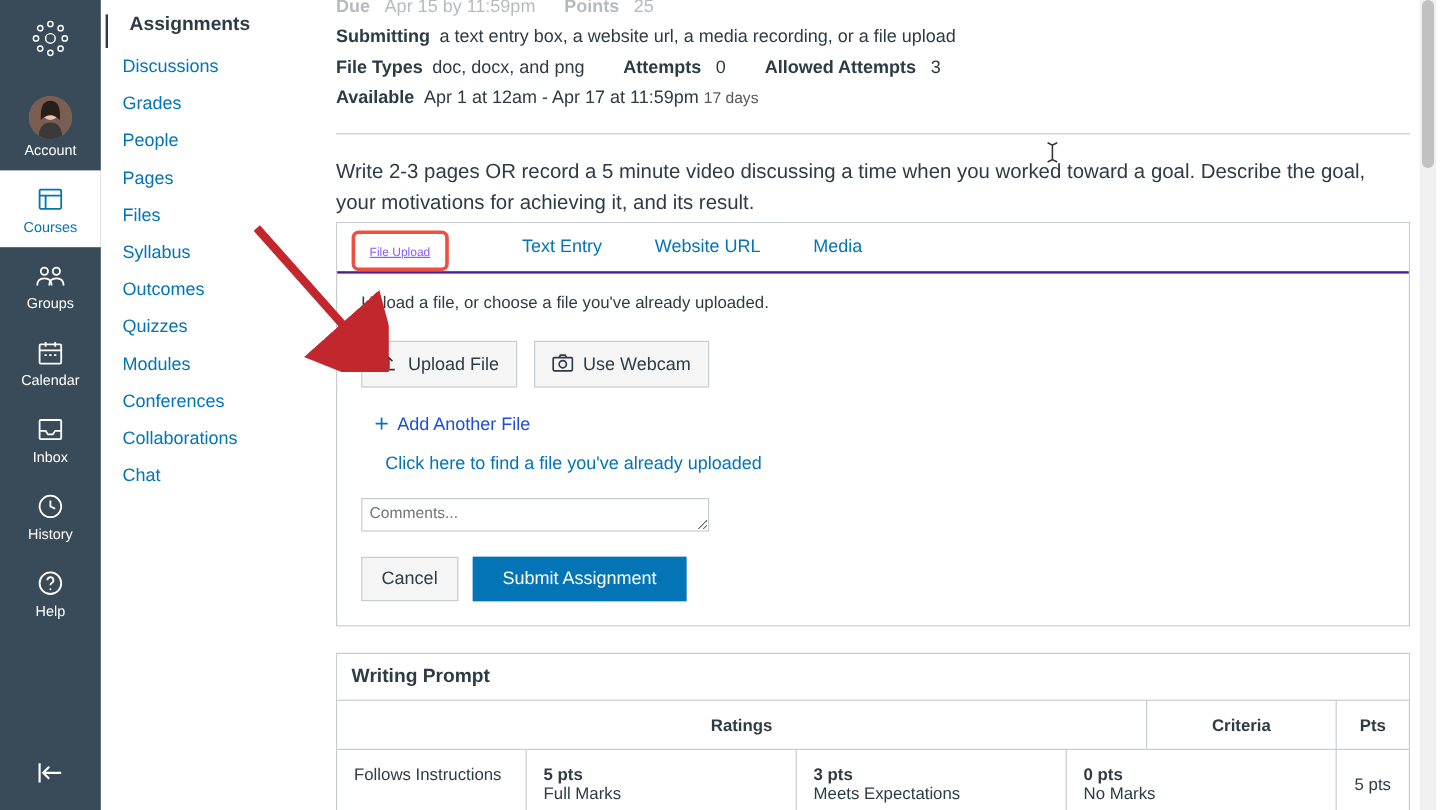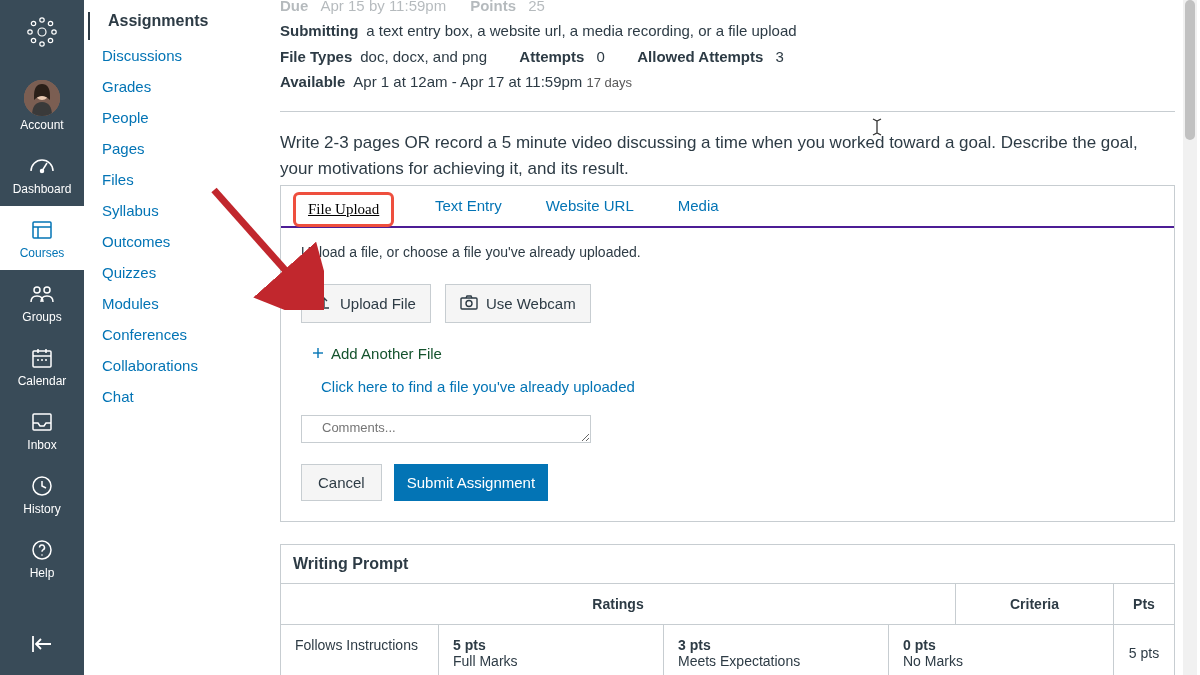--- a/index.html
+++ b/index.html
@@ -30,32 +30,32 @@
   .meta .row { margin-bottom: 2px; }
   .meta .sep { display:inline-block; width: 24px; }
   .meta .small { font-size: 13px; color: #595959; }
   .hr { border: none; border-top: 1px solid #C7CDD1; margin: 18px 0 18px; }
   .prompt { font-size: 17px; line-height: 1.55; margin-bottom: 2px; }
 
   .tabbox { border: 1px solid #C7CDD1; position: relative; }
   .tabs { display: flex; gap: 44px; padding: 0 18px; align-items: center; height: 42px; border-bottom: 2px solid #4c1d95; background:#fff; }
   .tab { color: #0374B5; font-size: 15px; cursor: pointer; }
   .tab.active-wrap { position:absolute; left:12px; top:6px; border: 3px solid #EE4F3E; border-radius: 6px; padding: 5px 12px 6px; background:#fff; }
-  .tab-underline { text-decoration: underline; color:#000000; font-size:15px;font-family:Liberation Serif, serif; }
+  .tab-underline { text-decoration: underline; color:#8b5cf6; font-size:10px; }
 
   .upload-area { padding: 16px 20px 20px; }
   .upload-hint { font-size: 14px; color: #2D3B45; margin-bottom: 24px; }
   .btn-row { display:flex; gap: 14px; margin-bottom: 22px; }
   .btn { border: 1px solid #C7CDD1; background: #F5F5F5; padding: 10px 14px; font-size: 15px; color: #2D3B45; cursor: pointer; display:flex; align-items:center; gap:8px; }
-  .link-action { color: #14532d; font-size: 15px; cursor: pointer; display:flex; align-items:center; gap:6px; margin-left: 10px; margin-bottom: 16px; }
+  .link-action { color: #1d4ed8; font-size: 15px; cursor: pointer; display:flex; align-items:center; gap:6px; margin-left: 10px; margin-bottom: 16px; }
   .link-plain { color: #0374B5; font-size: 15px; cursor: pointer; margin-left: 20px; display:block; margin-bottom: 20px; }
-  .comments { width: 290px; height: 28px; border: 1px solid #C7CDD1; padding: 4px 20px; font-size: 13px; resize: both; font-family: inherit; color:#2D3B45; }
+  .comments { width: 290px; height: 28px; border: 1px solid #C7CDD1; padding: 4px 6px; font-size: 13px; resize: both; font-family: inherit; color:#2D3B45; }
   .action-row { display:flex; gap: 12px; margin-top: 18px; }
   .btn-default { border: 1px solid #C7CDD1; background: #F5F5F5; padding: 9px 16px; font-size: 15px; cursor:pointer; color:#2D3B45; }
-  .btn-primary { border: 1px solid #0374B5; background: #0374B5; color: #fff; padding: 9px 12px; font-size: 15px; cursor:pointer; }
+  .btn-primary { border: 1px solid #0374B5; background: #0374B5; color: #fff; padding: 9px 24px; font-size: 15px; cursor:pointer; }
 
   
   .rubric { margin-top: 22px; border: 1px solid #C7CDD1; }
   .rubric-title { font-weight: 700; font-size: 16px; padding: 10px 12px; border-bottom: 1px solid #C7CDD1; background:#fff; }
   .rubric-row { display:flex; border-bottom: 1px solid #C7CDD1; }
   .rubric-row:last-child { border-bottom:none; }
   .cell { border-right: 1px solid #C7CDD1; padding: 12px 14px; font-size: 14px; }
   .cell:last-child { border-right: none; }
   .c-crit { width: 158px; text-align: center; font-weight:700; }
   .c-crit.body { font-weight:400; text-align:left; }
@@ -94,30 +94,20 @@
   <div class="gn-item">
     <div class="gn-avatar">
       <svg width="36" height="36" viewBox="0 0 36 36">
           <rect width="36" height="36" fill="#7b5e52"></rect>
           <circle cx="18" cy="13" r="7" fill="#e8c8b0"></circle>
           <path d="M8 36 Q8 22 18 22 Q28 22 28 36 Z" fill="#3a3a3a"></path>
           <path d="M10 16 Q10 4 18 4 Q26 4 26 16 L26 20 Q18 12 10 20 Z" fill="#2a1f18"></path>
         </svg>
     </div>
     <span>Account</span>
-  </div>
-  <div class="gn-item">
-    <div class="ic">
-        <svg width="26" height="22" viewBox="0 0 26 22" fill="none" stroke-width="1.5">
-          <path d="M2 16 A11 11 0 0 1 24 16"></path>
-          <line x1="13" y1="16" x2="18" y2="8"></line>
-          <circle cx="13" cy="16" r="1.5" fill="#fff"></circle>
-        </svg>
-      </div>
-    <span>Dashboard</span>
   </div>
   <div class="gn-item active">
     <div class="ic">
         <svg width="24" height="22" viewBox="0 0 24 22" fill="none" stroke-width="1.5">
           <rect x="3" y="3" width="18" height="16" rx="1"></rect>
           <line x1="3" y1="8" x2="21" y2="8"></line>
           <line x1="8" y1="8" x2="8" y2="19"></line>
         </svg>
       </div>
     <span>Courses</span>

